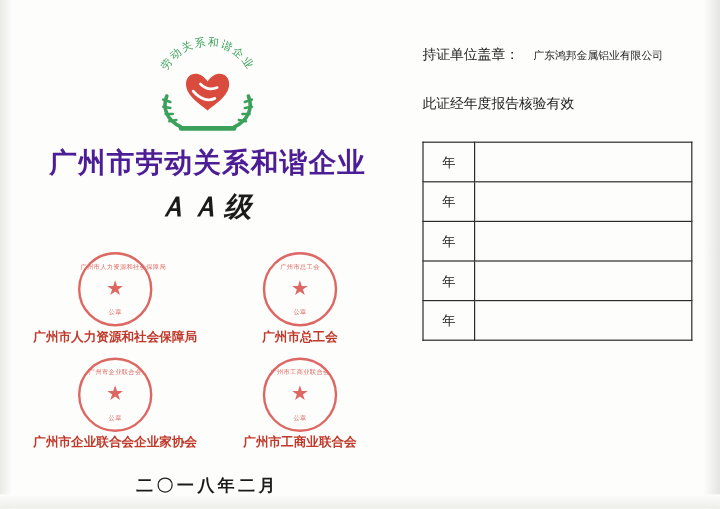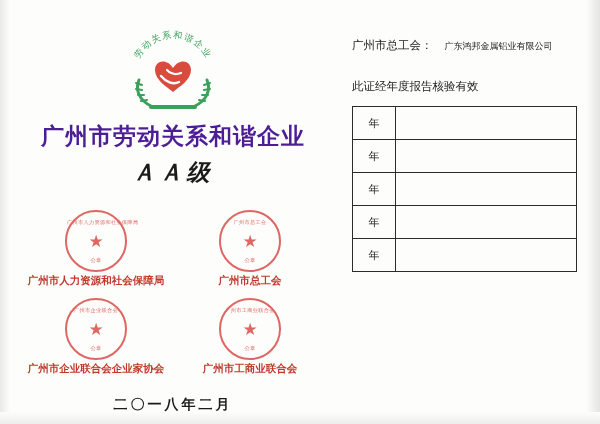--- a/index.html
+++ b/index.html
@@ -160,21 +160,21 @@
     white-space: nowrap;
   }
   .field-value.small {
     font-size: 9px;
     font-family: Liberation Serif, serif;
   }
   .verify-note {
     font-size: 11.5px;
     color: #1b1b1b;
     margin-top: 4px;
-    margin-bottom: 12px;
+    margin-bottom: 24px;
     white-space: nowrap;
   }
   table.verify-table {
     border-collapse: collapse;
     width: 222px;
     table-layout: fixed;
   }
   table.verify-table td {
     border: 1px solid #2b2b2b;
     height: 32px;
@@ -271,21 +271,21 @@
 
     </div>
 
     <div class="issue-date">二〇一八年二月</div>
   </div>
 
   <div class="right-panel">
 
 
     <div class="field-row">
-      <span class="field-label">广州市总工会：</span>
+      <span class="field-label">持证单位盖章：</span>
       <span class="field-value small">广东鸿邦金属铝业有限公司</span>
     </div>
 
     <div class="verify-note">此证经年度报告核验有效</div>
 
     <table class="verify-table">
       <tbody>
         <tr>
           <td class="year-cell">年</td>
           <td class="blank-cell"></td>

